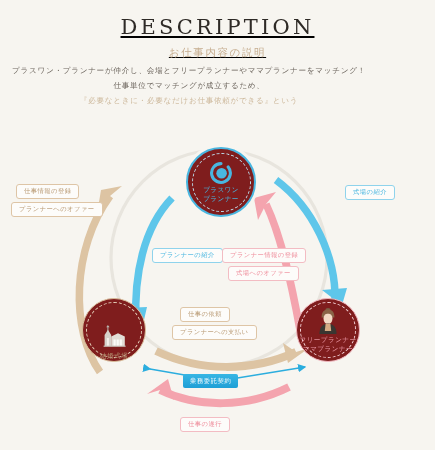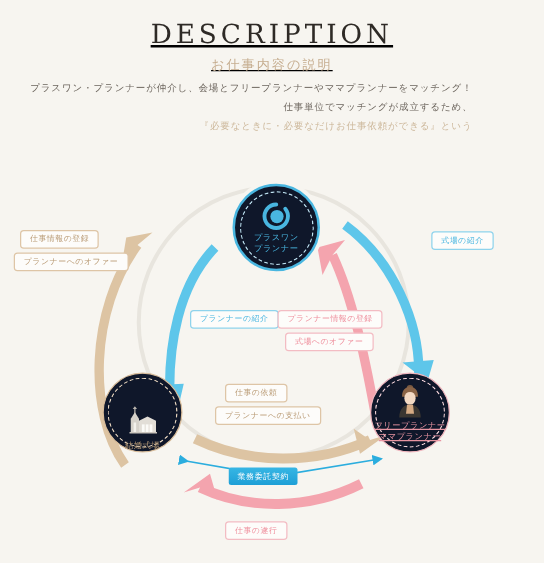--- a/index.html
+++ b/index.html
@@ -16,46 +16,46 @@
   .title{
     font-family:"DejaVu Serif","Liberation Serif",serif;
     font-size:21px;letter-spacing:3.2px;color:#2e2a26;
     margin-top:17px;line-height:1;
   }
   .subtitle{
     font-size:10.5px;color:#c6ad8f;letter-spacing:1.6px;
     margin-top:9px;line-height:1;
   }
   .lead{
-    position:absolute;left:0;top:64px;width:378px;text-align:right;
+    position:absolute;left:0;top:64px;width:378px;text-align:center;
     font-size:7.6px;color:#6d665e;letter-spacing:.7px;line-height:1.95;
   }
   .lead .hl{color:#cdb89b;}
 
   
   svg.canvas{position:absolute;left:0;top:0;width:435px;height:450px;}
 
   
-  .node{position:absolute;border-radius:50%;background:#0f172a;
+  .node{position:absolute;border-radius:50%;background:#7f1d1d;
         display:flex;flex-direction:column;align-items:center;justify-content:center;}
   .node .lbl{font-size:6.6px;letter-spacing:.4px;line-height:1.35;text-align:center;}
 
   #hub{left:186px;top:147px;width:66px;height:66px;
        border:2.2px solid #49b6e0;box-shadow:0 0 0 3px #f7f5f0;}
   #hub .inner{position:absolute;inset:3.5px;border-radius:50%;
        border:1px dashed #bfe3f2;}
   #hub .lbl{color:#49b6e0;margin-top:1px;position:relative;z-index:2;}
 
   #venue{left:82px;top:298px;width:62px;height:62px;border:1.6px solid #d9bd9b;justify-content:flex-end;}
   #venue .inner{position:absolute;inset:3px;border-radius:50%;border:1px dashed #e8d6bf;}
   #venue .lbl{color:#b79a76;margin-top:2px;position:relative;z-index:2;}
 
   #planner{left:296px;top:298px;width:62px;height:62px;border:1.6px solid #f0b6be;}
   #planner .inner{position:absolute;inset:3px;border-radius:50%;border:1px dashed #f8d7dc;}
-  #planner .lbl{color:#e794a1;margin-top:1px;position:relative;z-index:2;text-decoration:underline;}
+  #planner .lbl{color:#e794a1;margin-top:1px;position:relative;z-index:2;}
 
   .glyph{position:relative;z-index:2;display:block;}
 
   
   .chip{position:absolute;display:flex;align-items:center;justify-content:center;
         border-radius:3px;background:#fdfcfa;white-space:nowrap;
         font-size:6.3px;letter-spacing:.45px;height:13px;padding:0 7px;}
   .chip.tan{border:1px solid #dec5a6;color:#b99a74;}
   .chip.blue{border:1px solid #8fd3ec;color:#49b6e0;}
   .chip.pink{border:1px solid #f3bcc3;color:#ef8e9c;}

